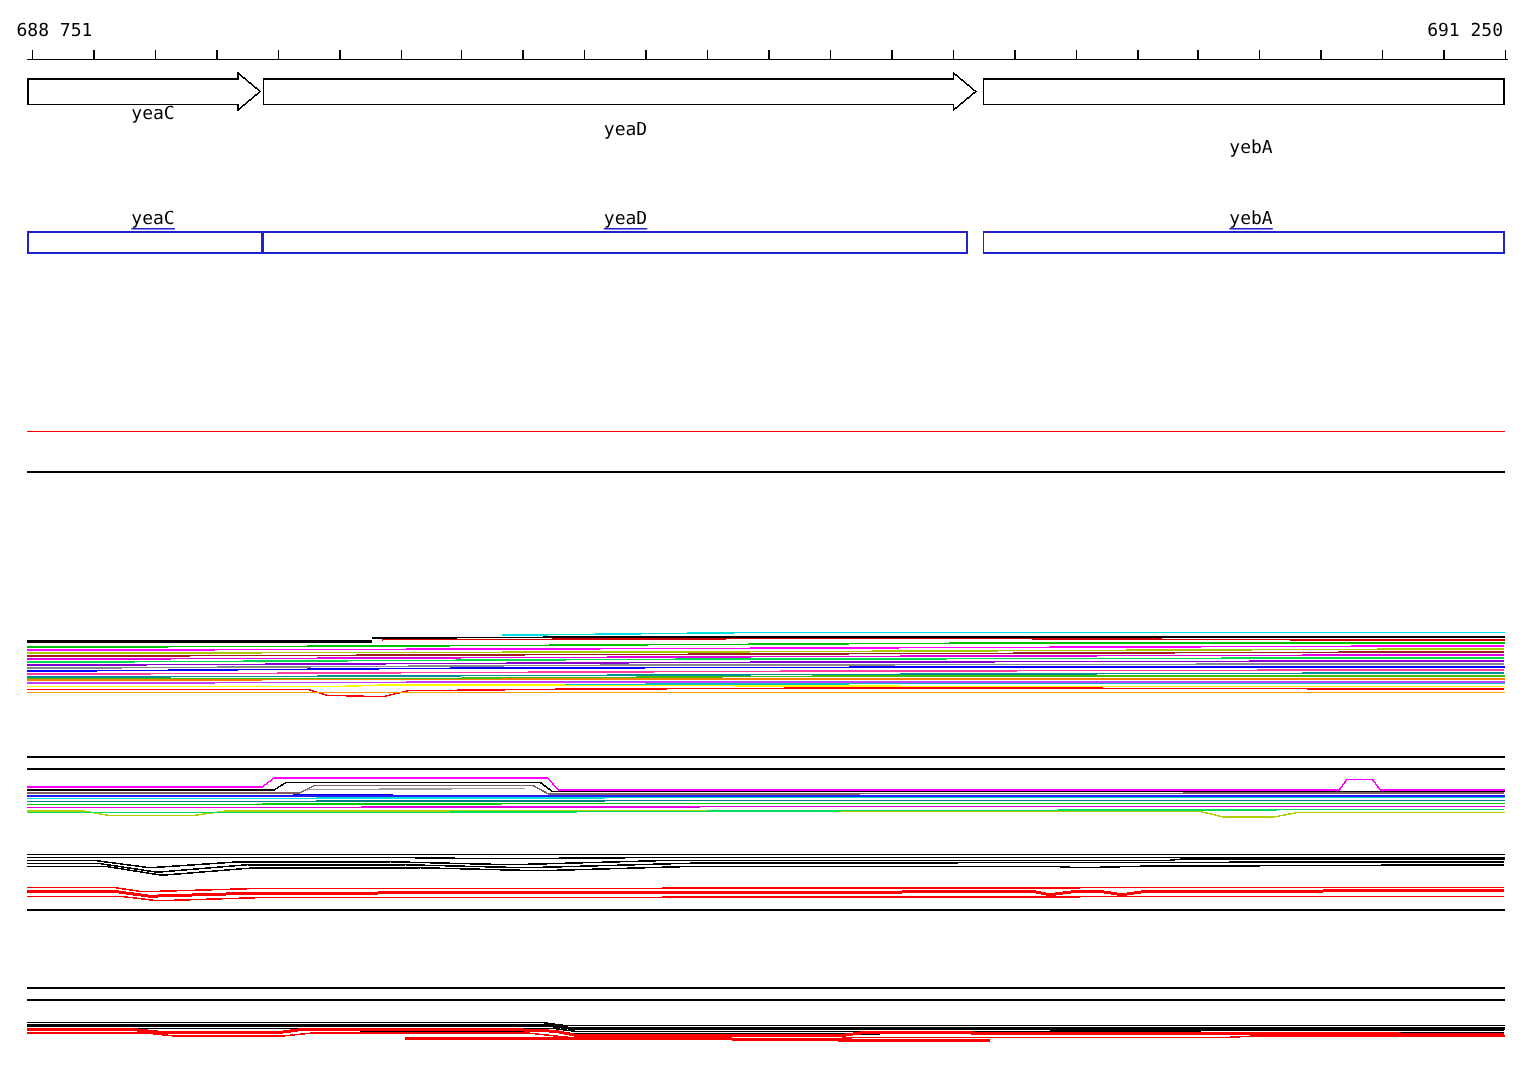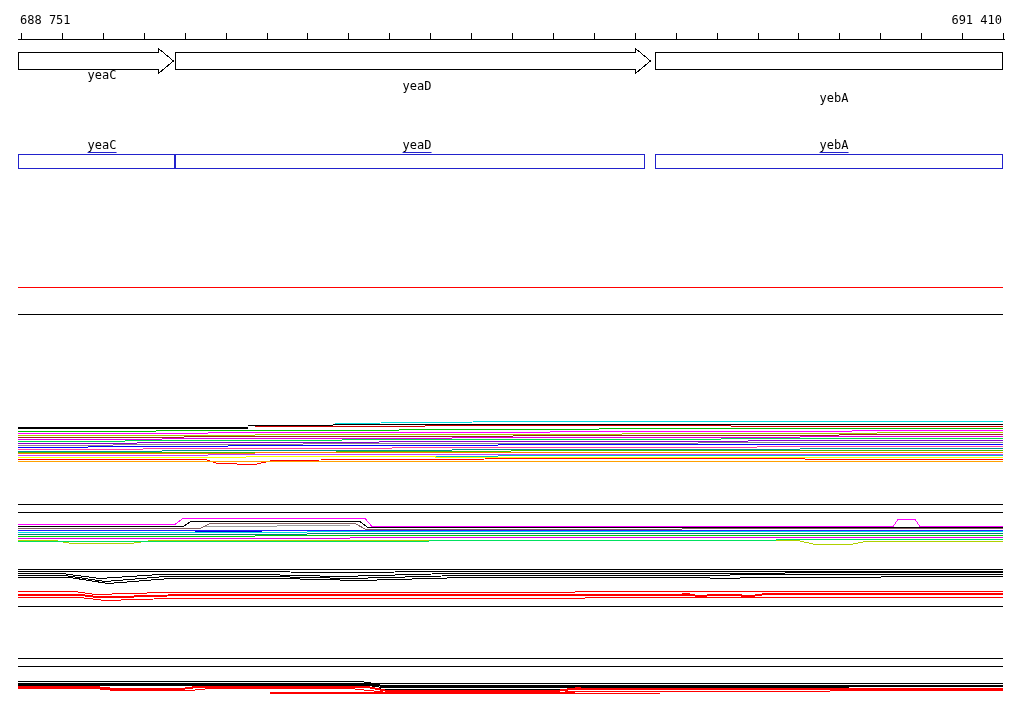--- a/index.html
+++ b/index.html
@@ -4,36 +4,36 @@
 <style>
   html,body{margin:0;padding:0;background:#fff;}
   .screen{
     position:relative;width:1024px;height:714px;background:#ffffff;
     font-family:"DejaVu Sans Mono","Liberation Mono",monospace;
     overflow:hidden;
   }
   .coord{
     position:absolute;top:13px;font-size:12px;color:#000;letter-spacing:0px;white-space:pre;
   }
-  .coord.left{left:20px;}
+  .coord.left{left:11px;}
   .coord.right{right:22px;}
   #canvas{position:absolute;left:0;top:0;}
   .lbl{
     position:absolute;font-size:12px;color:#000;transform:translateX(-50%);
     white-space:pre;line-height:12px;
   }
   .lbl.cds{border-bottom:1px solid #2222cc;padding-bottom:1px;}
   .layer{position:absolute;left:7px;top:0;width:100%;height:100%;}
 </style>
 </head>
 <body>
 
 <div class="screen">
   <div class="coord left">688 751</div>
-  <div class="coord right">691 410</div>
+  <div class="coord right">691 250</div>
   <svg id="canvas" width="1024" height="714">
       <line x1="18" y1="39.5" x2="1005" y2="39.5" stroke="#000" shape-rendering="crispEdges"></line>
       <line x1="21.5" y1="33" x2="21.5" y2="39" stroke="#000" shape-rendering="crispEdges"></line>
       <line x1="62.5" y1="33" x2="62.5" y2="39" stroke="#000" shape-rendering="crispEdges"></line>
       <line x1="103.5" y1="33" x2="103.5" y2="39" stroke="#000" shape-rendering="crispEdges"></line>
       <line x1="144.5" y1="33" x2="144.5" y2="39" stroke="#000" shape-rendering="crispEdges"></line>
       <line x1="185.5" y1="33" x2="185.5" y2="39" stroke="#000" shape-rendering="crispEdges"></line>
       <line x1="226.5" y1="33" x2="226.5" y2="39" stroke="#000" shape-rendering="crispEdges"></line>
       <line x1="267.5" y1="33" x2="267.5" y2="39" stroke="#000" shape-rendering="crispEdges"></line>
       <line x1="307.5" y1="33" x2="307.5" y2="39" stroke="#000" shape-rendering="crispEdges"></line>

